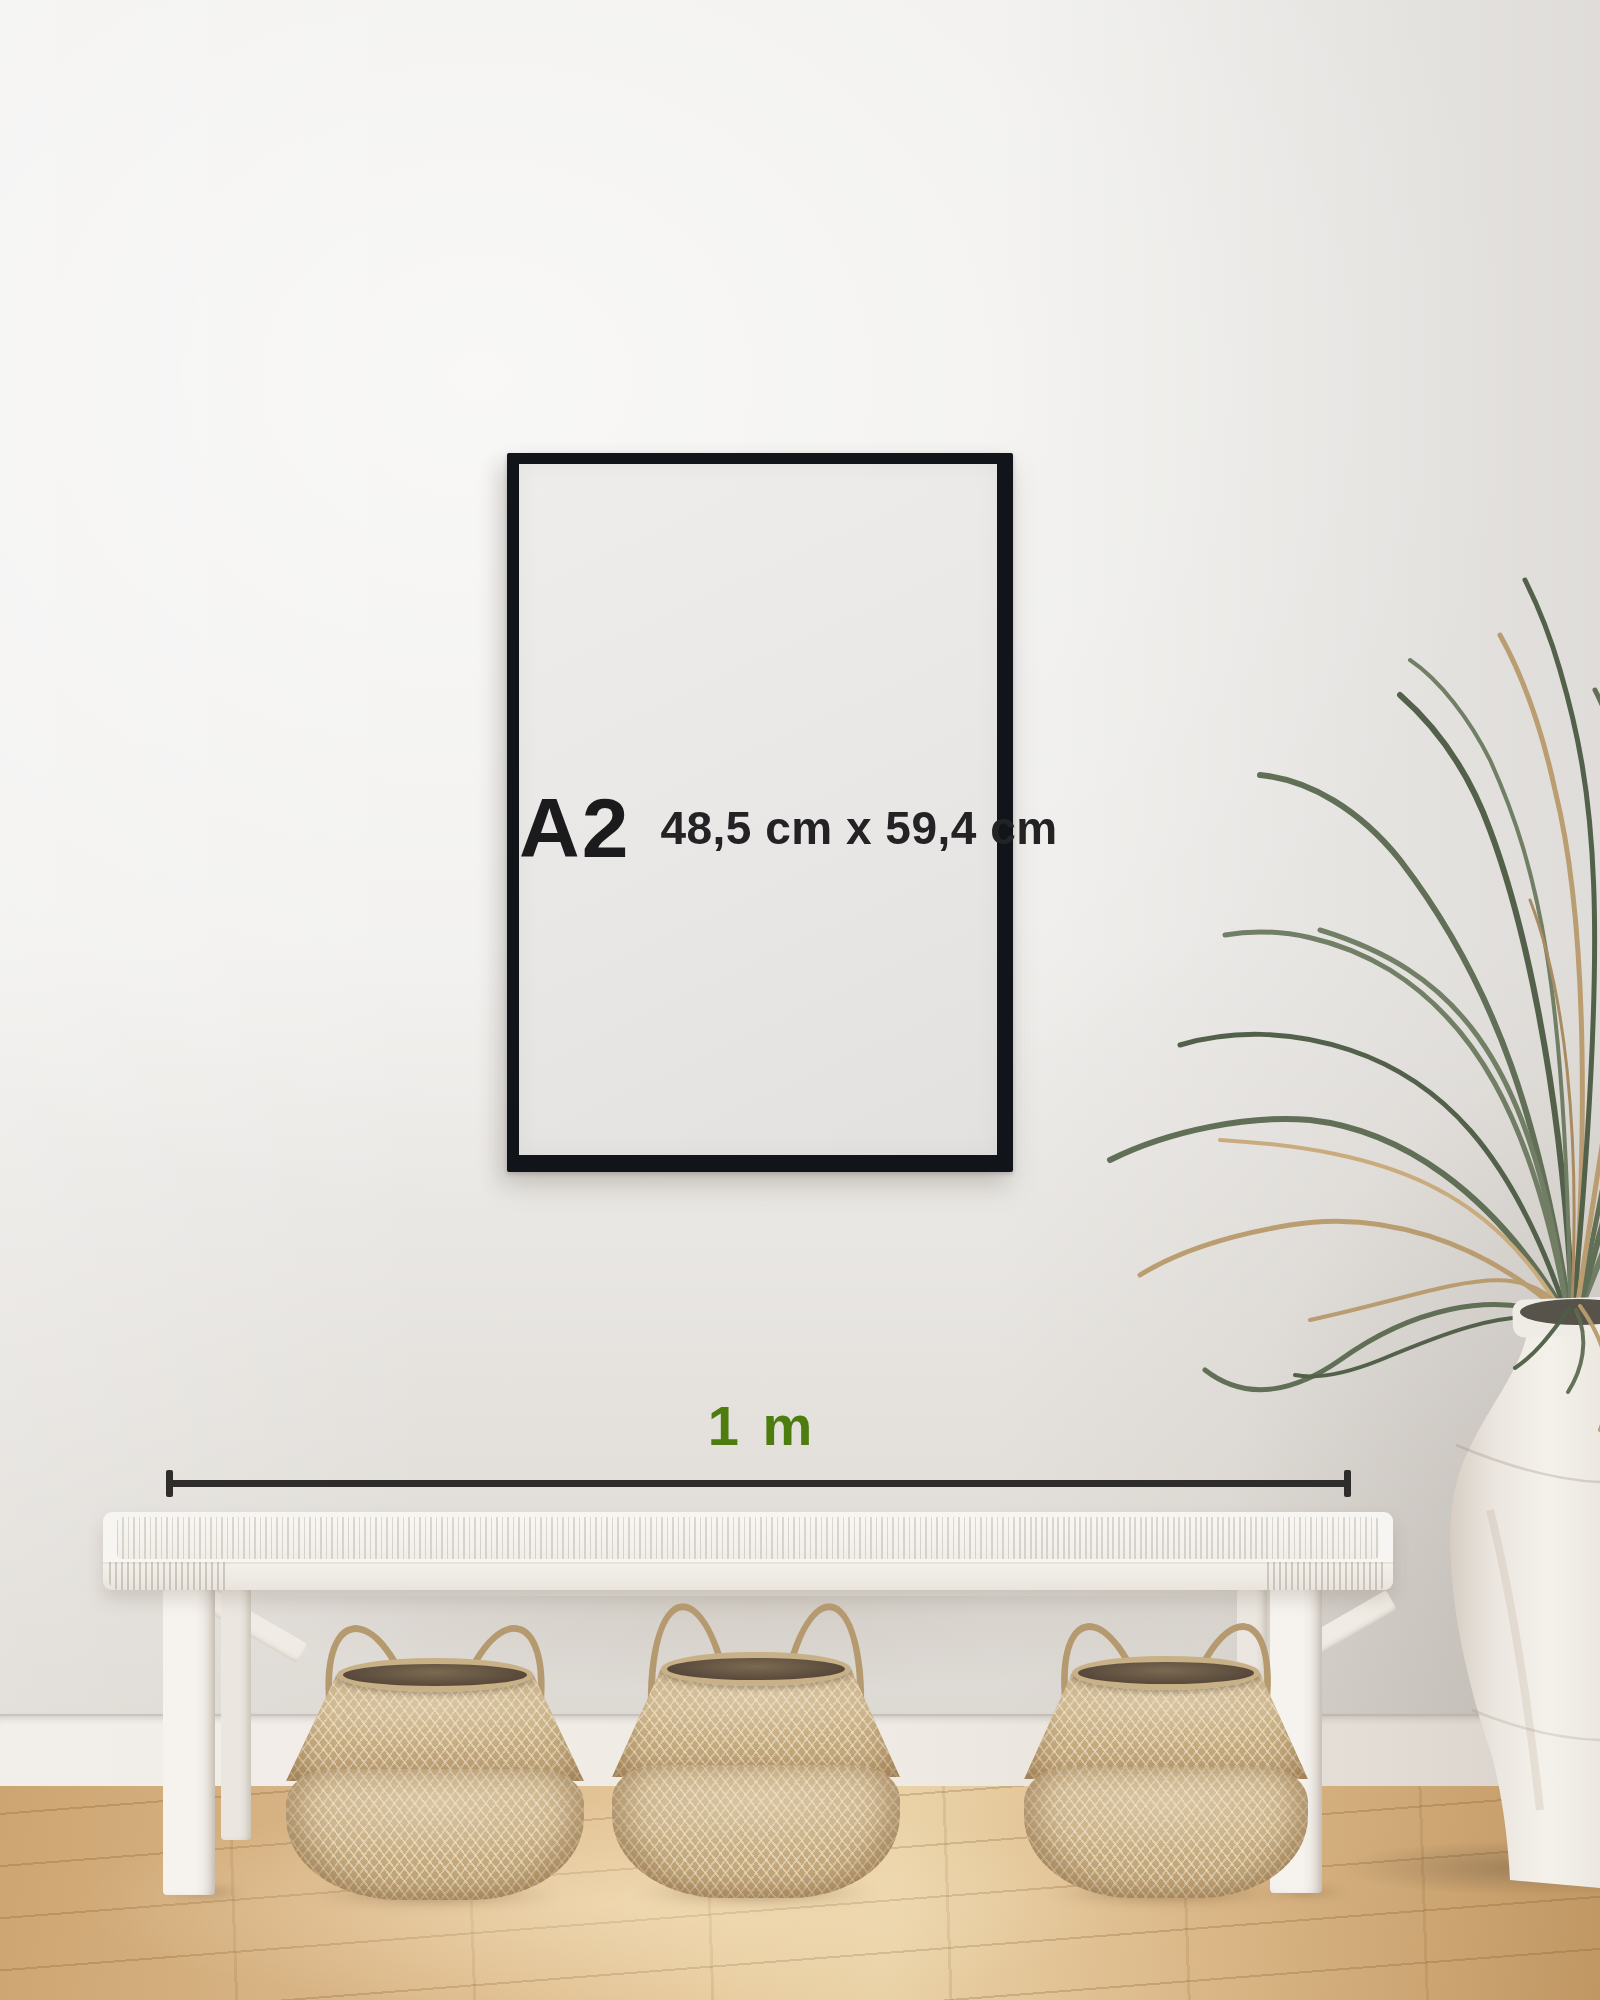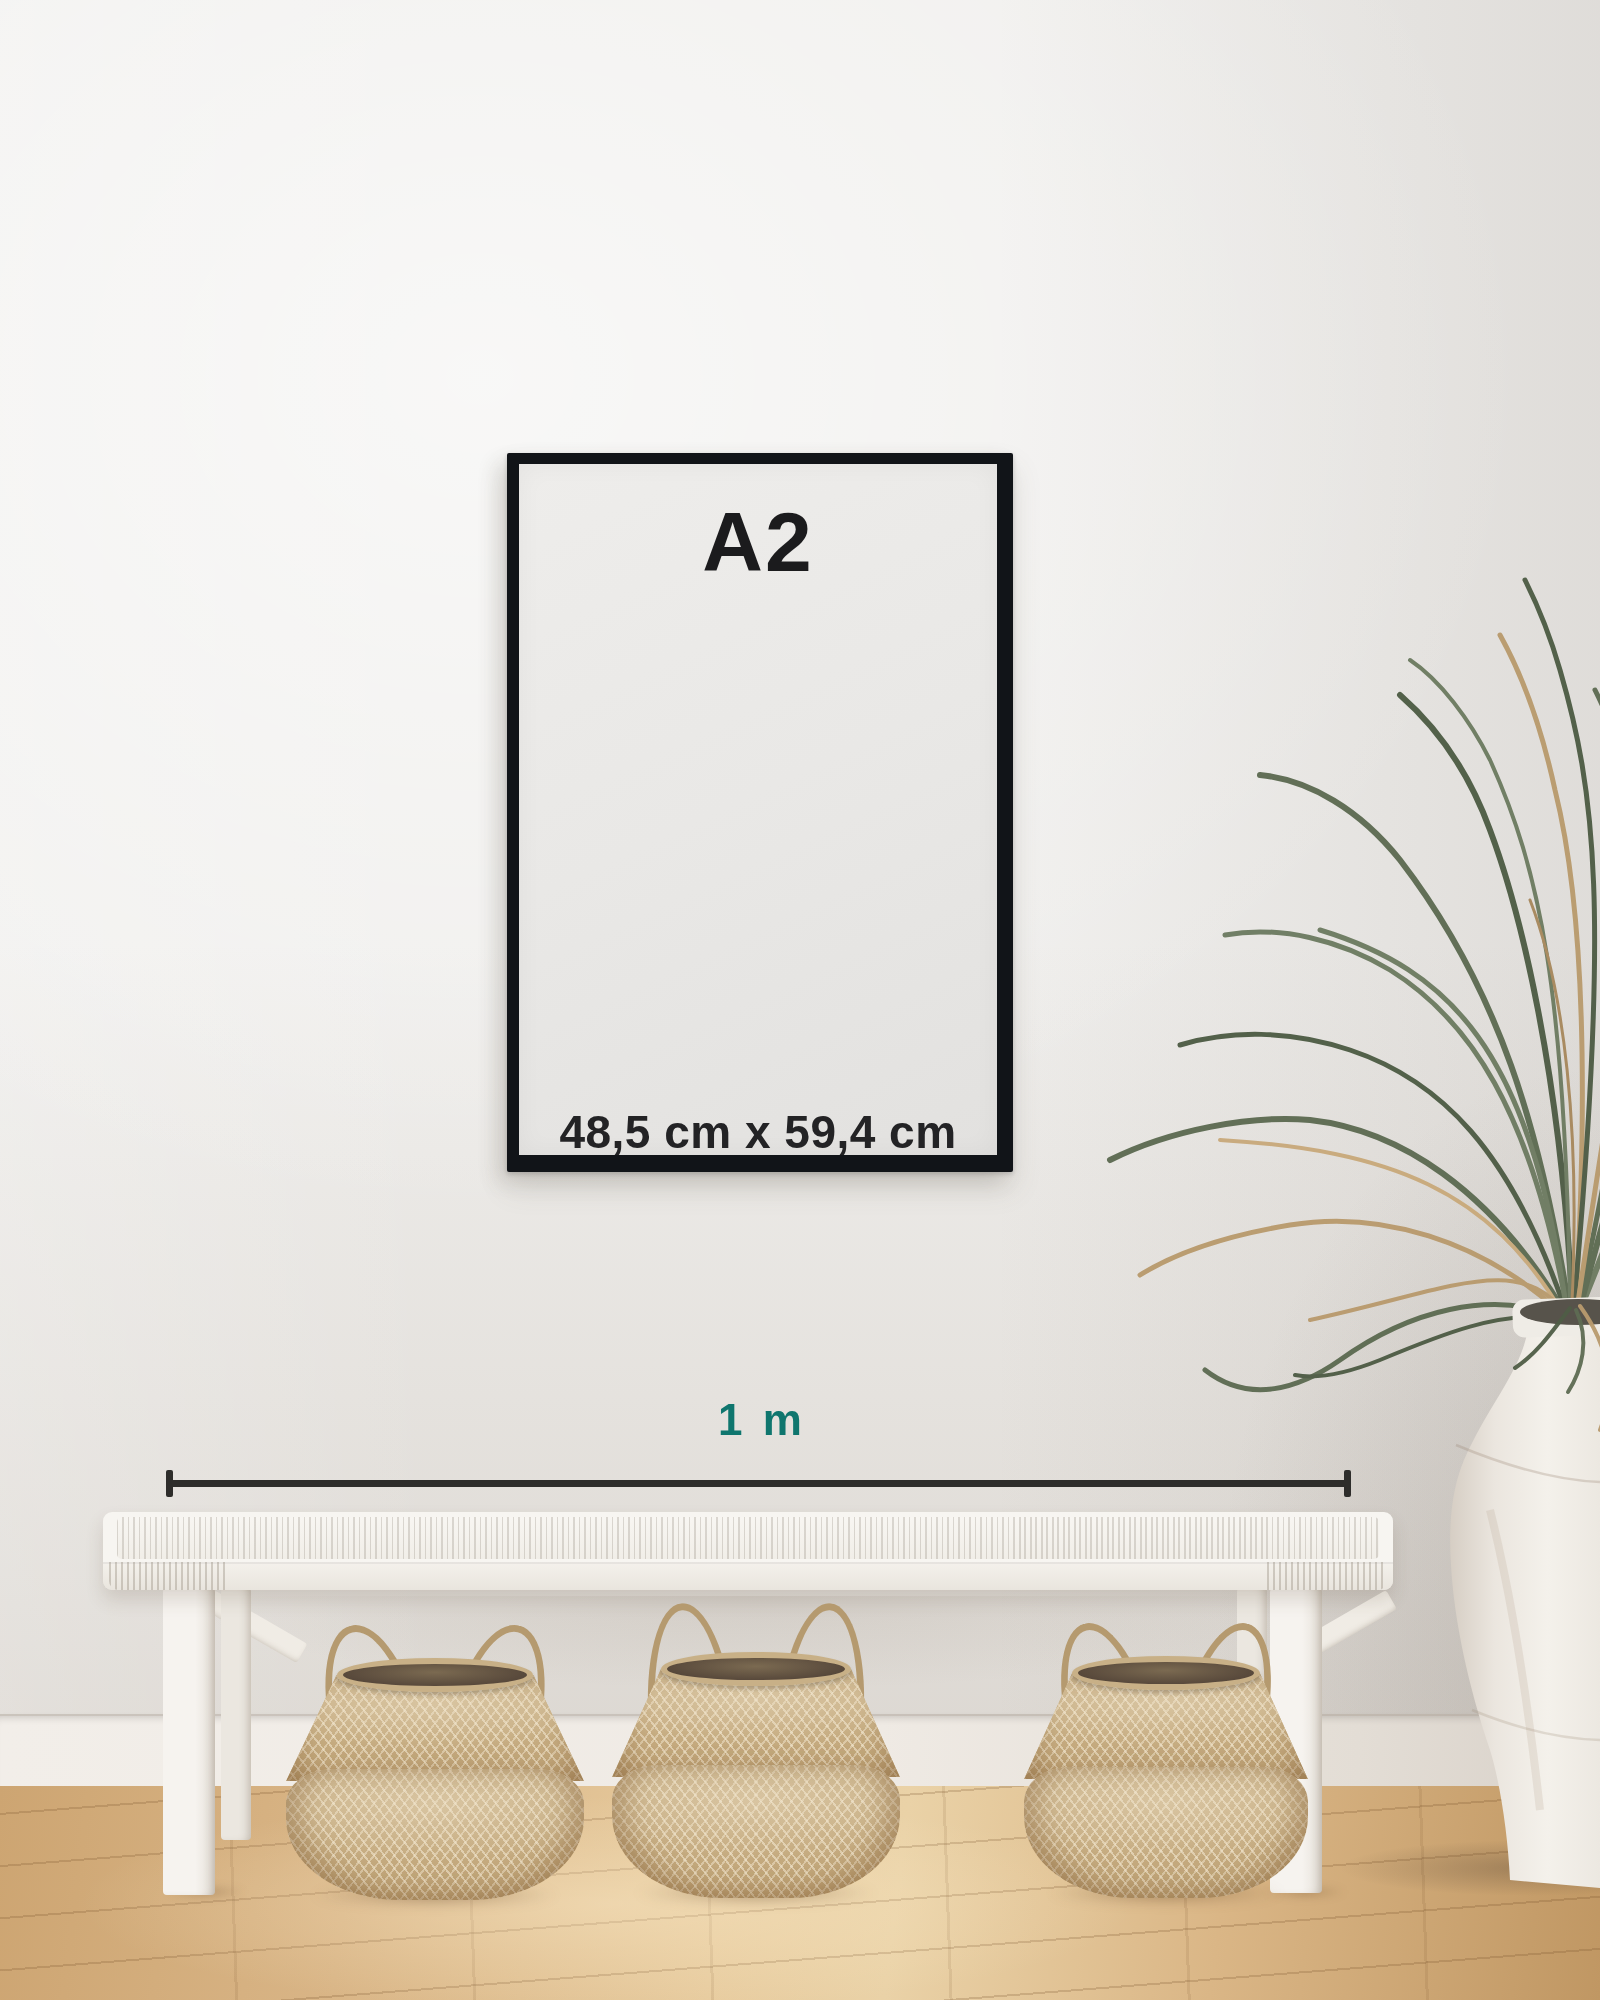--- a/index.html
+++ b/index.html
@@ -44,34 +44,34 @@
     background:#111418;border-radius:2px;
     box-shadow:-10px 10px 20px rgba(95,85,72,0.16), 0 16px 30px rgba(95,85,72,0.14), 0 2px 5px rgba(0,0,0,0.18);
   }
   .poster{
     left:12px;top:11px;right:16px;bottom:17px;
     background:linear-gradient(155deg,#eeedeb 0%,#e9e8e6 48%,#e2e1df 100%);
     box-shadow:inset 0 0 26px rgba(0,0,0,0.045);
     display:flex;position:absolute;
   }
   .poster-inner{
-    position:static;display:flex;flex:1;flex-direction:column;align-items:center;
-    justify-content:space-between;gap:30px;padding-top:36px;
+    position:static;display:flex;flex:1;flex-direction:row;align-items:center;
+    justify-content:flex-start;gap:30px;padding-top:36px;
   }
   .poster-size{
     position:static;font-size:84px;line-height:1;font-weight:700;letter-spacing:2px;color:#1b1b1d;
   }
   .poster-dims{
     position:static;font-size:46px;line-height:1;font-weight:600;letter-spacing:0.5px;color:#232325;white-space:nowrap;
   }
 
   
   .scale-label{
     left:762px;top:1398px;transform:translateX(-50%);
-    font-size:44px;line-height:1;font-weight:600;letter-spacing:4px;color:#0f766e;white-space:nowrap;
+    font-size:56px;line-height:1;font-weight:600;letter-spacing:4px;color:#4d7c0f;white-space:nowrap;
   }
   .scale-line{left:170px;top:1480px;width:1178px;height:7px;background:#2e2d2b;border-radius:2px;}
   .scale-tick{top:1470px;width:7px;height:27px;background:#2e2d2b;border-radius:2px;}
   .scale-tick.left{left:166px;}
   .scale-tick.right{left:1344px;}
 
   
   .bench-wall-shade{
     left:140px;top:1596px;width:1230px;height:120px;
     background:radial-gradient(60% 100% at 50% 0%, rgba(115,98,80,0.12), rgba(115,98,80,0) 78%);

